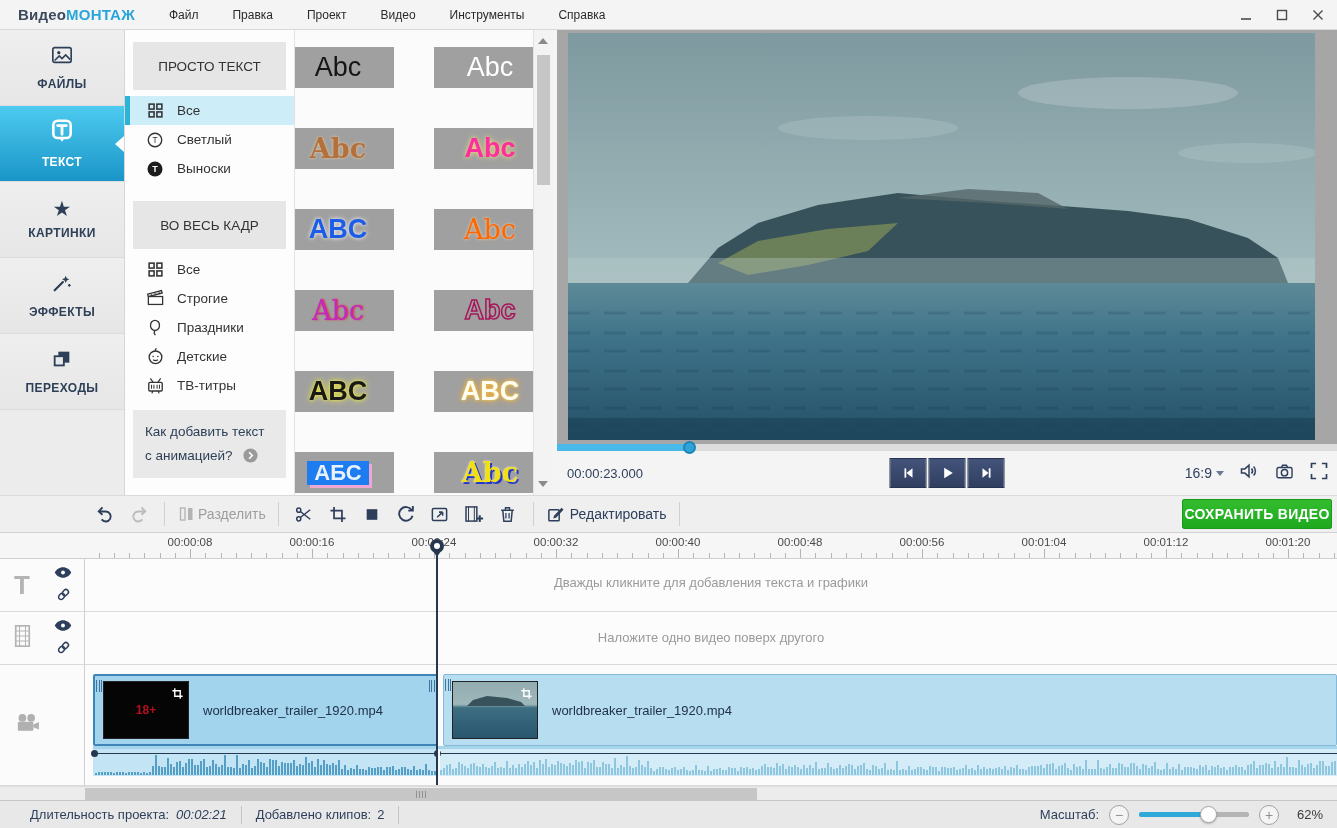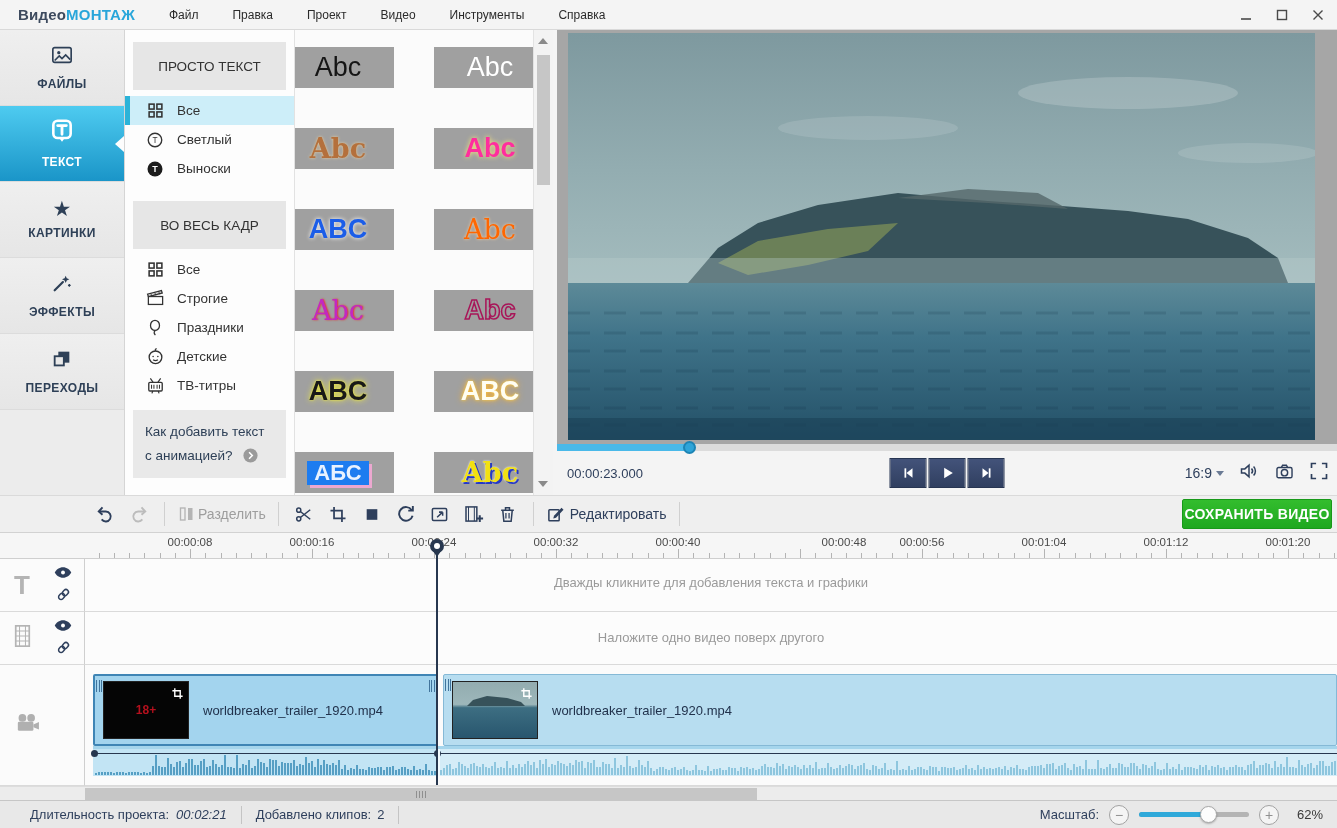--- a/index.html
+++ b/index.html
@@ -509,21 +509,21 @@
     <div class="tool-sep"></div>
     <div id="save-btn">СОХРАНИТЬ ВИДЕО</div>
   </div>
 
   <div id="ruler" class="abs">
       <span class="ruler-label" style="left: 190px;">00:00:08</span>
       <span class="ruler-label" style="left: 312px;">00:00:16</span>
       <span class="ruler-label" style="left: 434px;">00:00:24</span>
       <span class="ruler-label" style="left: 556px;">00:00:32</span>
       <span class="ruler-label" style="left: 678px;">00:00:40</span>
-      <span class="ruler-label" style="left: 844px;">00:00:48</span>
+      <span class="ruler-label" style="left: 800px;">00:00:48</span>
       <span class="ruler-label" style="left: 922px;">00:00:56</span>
       <span class="ruler-label" style="left: 1044px;">00:01:04</span>
       <span class="ruler-label" style="left: 1166px;">00:01:12</span>
       <span class="ruler-label" style="left: 1288px;">00:01:20</span>
       <i class="tick" style="left: 98.5px; height: 5px;"></i>
       <i class="tick" style="left: 113.75px; height: 5px;"></i>
       <i class="tick" style="left: 129px; height: 5px;"></i>
       <i class="tick" style="left: 144.25px; height: 5px;"></i>
       <i class="tick" style="left: 159.5px; height: 5px;"></i>
       <i class="tick" style="left: 174.75px; height: 5px;"></i>

